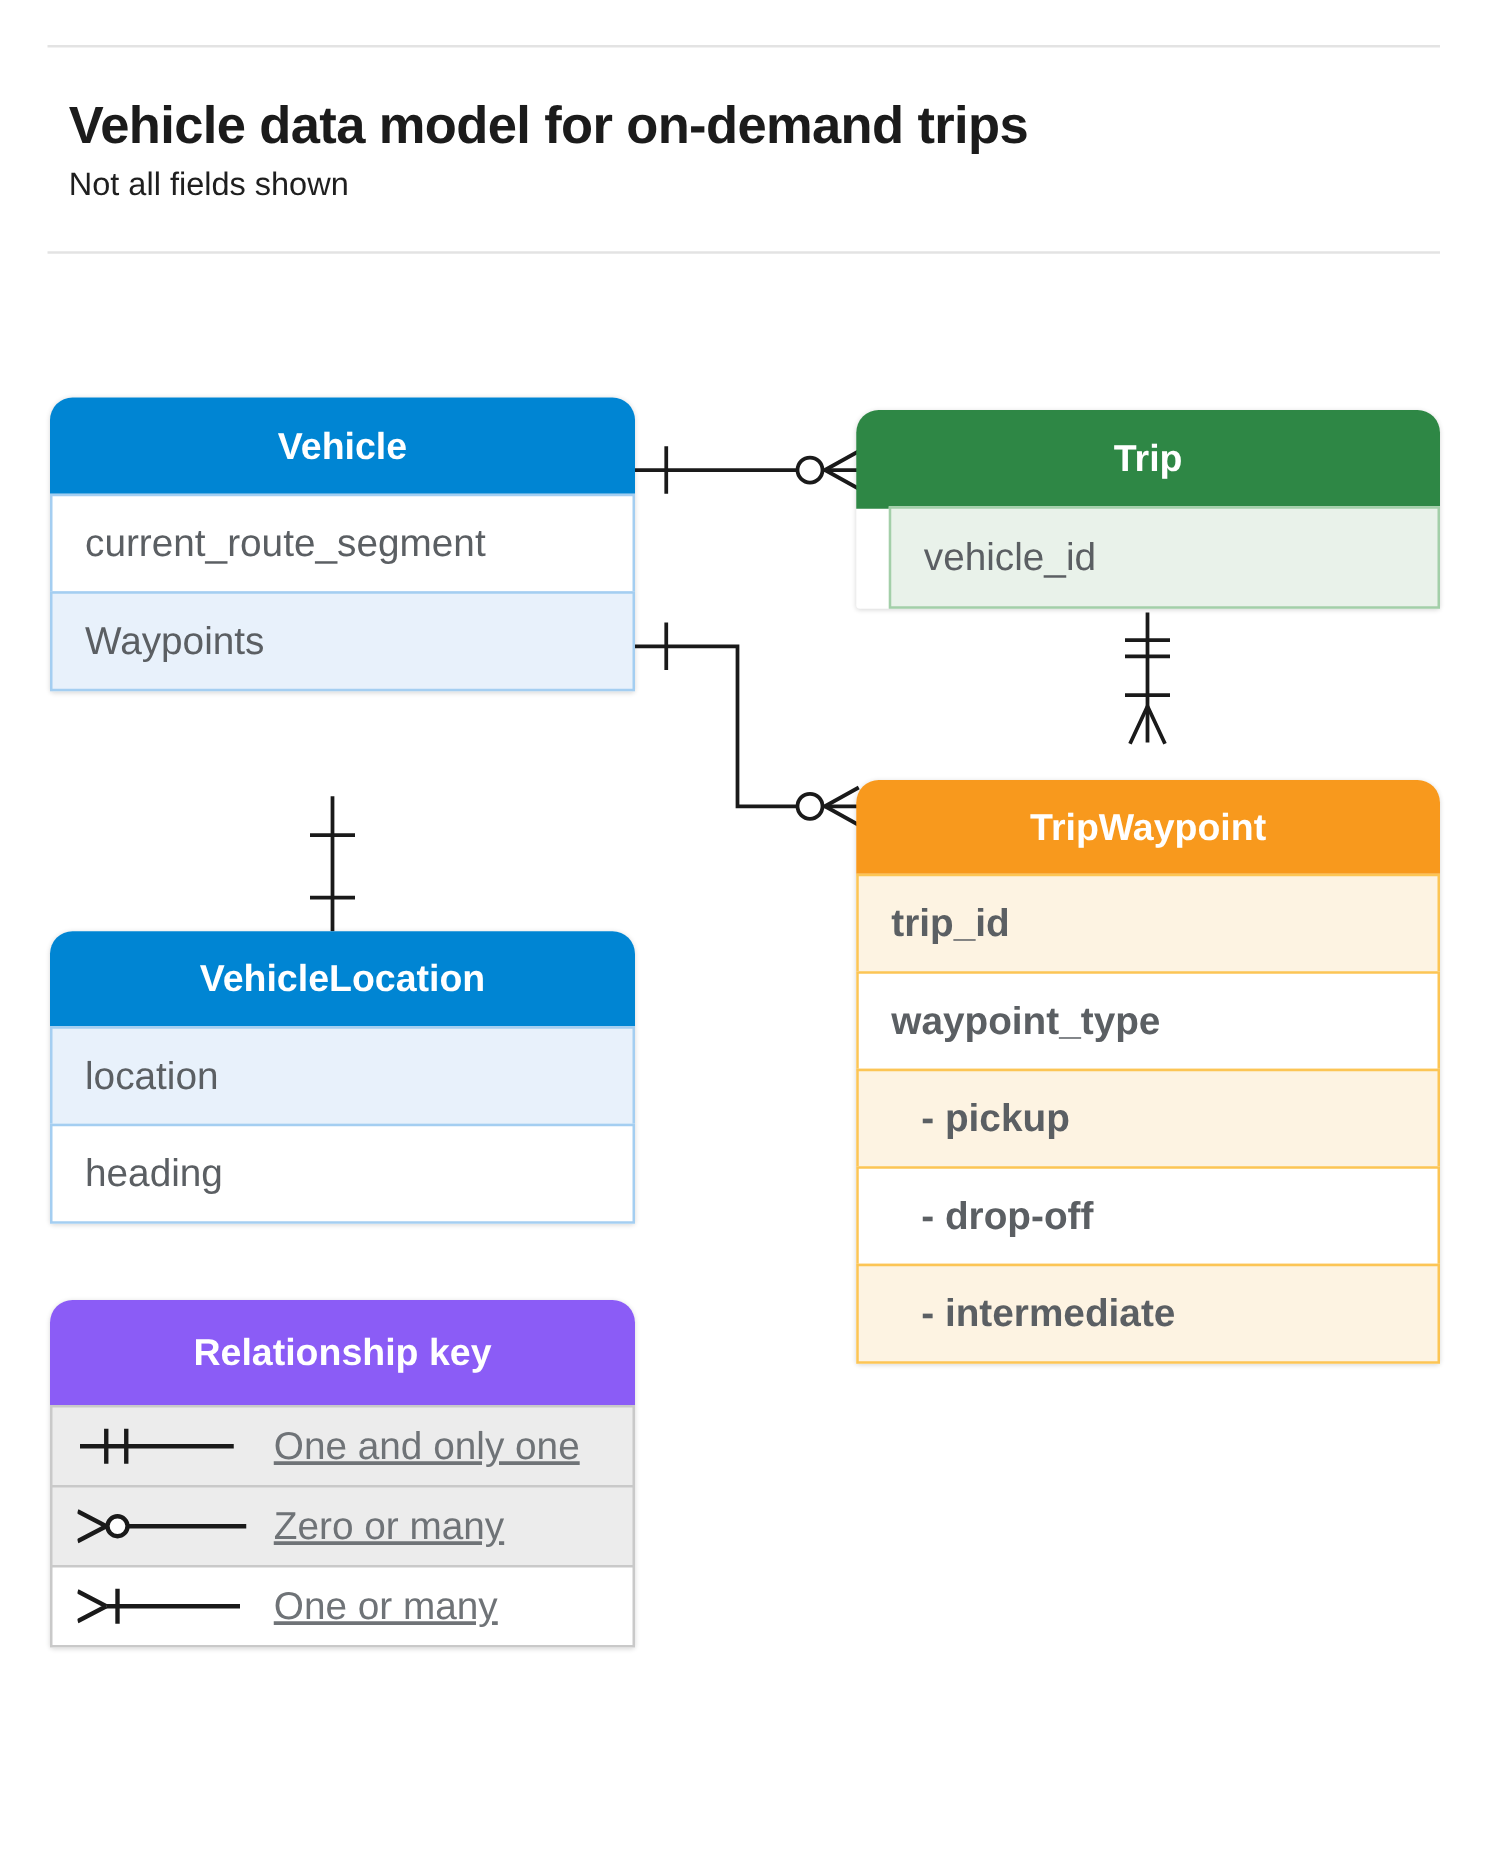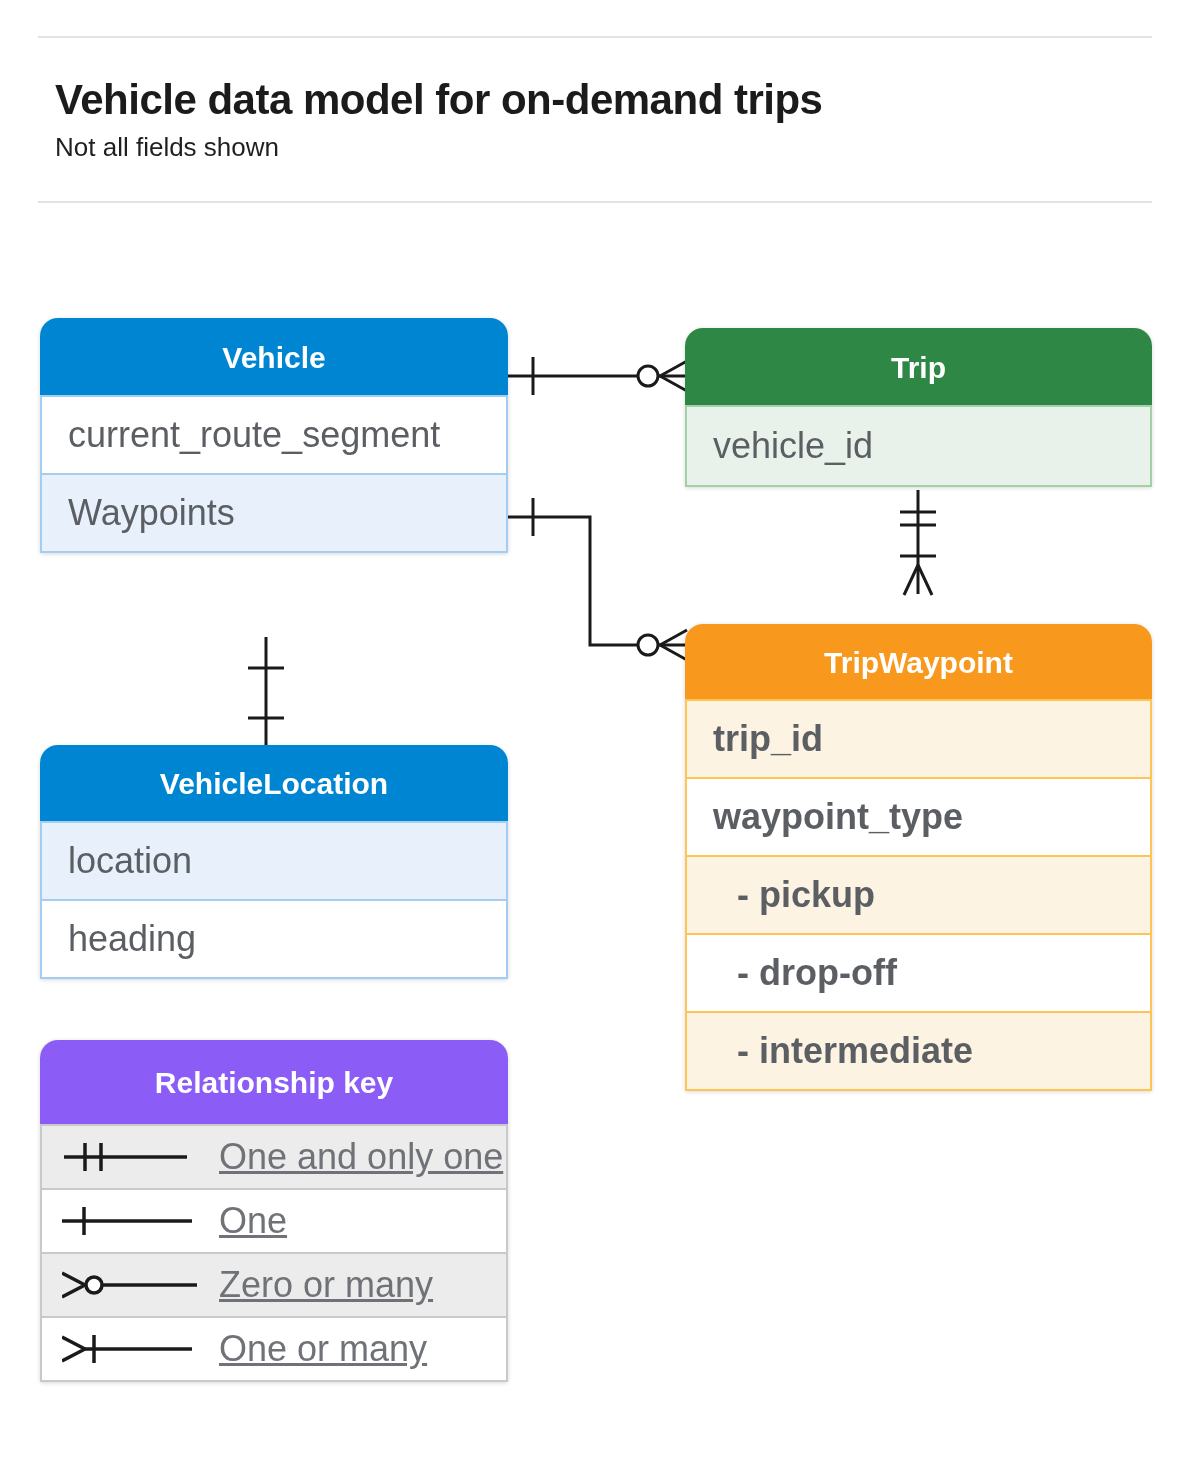--- a/index.html
+++ b/index.html
@@ -16,33 +16,33 @@
 
   .etable{position:absolute;border-radius:18px 18px 3px 3px;
     box-shadow:0 1px 4px rgba(0,0,0,0.16);}
   .thead{
     height:79px;display:flex;align-items:center;justify-content:center;
     color:#ffffff;font-size:30px;font-weight:bold;
     border-radius:18px 18px 0 0;box-sizing:border-box;
   }
   .trow{
     height:80px;display:flex;align-items:center;box-sizing:border-box;
-    font-size:36px;color:#5b5f63;padding-left:26px;background:#ffffff;
+    font-size:31px;color:#5b5f63;padding-left:26px;background:#ffffff;
     border:2px solid #fca5a5;margin-top:-2px;
   }
   .trow:first-of-type{margin-top:0;}
   .trow.sub{padding-left:50px;}
 
   
   .blue .thead{background:#0085d3;}
   .blue .trow{border-color:#a4cef1;}
   .blue .trow.tint{background:#e8f1fb;}
   
   .green .thead{background:#2e8745;}
-  .green .trow{border-color:#a3cfa9;}
+  .green .trow{border-color:#a3cfa9;margin-left:26px;}
   .green .trow.tint{background:#e9f2ea;}
   
   .orange .thead{background:#f8991d;}
   .orange .trow{border-color:#fcc555;font-weight:bold;}
   .orange .trow.tint{background:#fdf3e2;}
   
   .gray .thead{background:#8b5cf6;height:86px;}
   .gray .trow{border-color:#c9c9c9;height:66px;color:#6f7377;text-decoration:underline;}
   .gray .trow.tint{background:#ececec;}
 
@@ -125,27 +125,20 @@
 
     <div class="trow tint legend-row">
       <svg class="legend-sym" viewBox="0 0 145 44" stroke="#1a1a1a" stroke-width="3.5" fill="none">
         <line x1="2" y1="22" x2="125" y2="22"></line>
         <line x1="23" y1="8" x2="23" y2="36"></line>
         <line x1="39" y1="8" x2="39" y2="36"></line>
       </svg>
       <span class="legend-label">One and only one</span>
     </div>
 
-    <div class="trow legend-row">
-      <svg class="legend-sym" viewBox="0 0 145 44" stroke="#1a1a1a" stroke-width="3.5" fill="none">
-        <line x1="0" y1="22" x2="130" y2="22"></line>
-        <line x1="22" y1="8" x2="22" y2="36"></line>
-      </svg>
-      <span class="legend-label">One</span>
-    </div>
 
     <div class="trow tint legend-row">
       <svg class="legend-sym" viewBox="0 0 145 44" stroke="#1a1a1a" stroke-width="3.5" fill="none">
         <line x1="23" y1="22" x2="135" y2="22"></line>
         <path d="M23,22 L0,10 M23,22 L0,34"></path>
         <circle cx="32" cy="22" r="8" fill="#ffffff"></circle>
       </svg>
       <span class="legend-label">Zero or many</span>
     </div>
 

